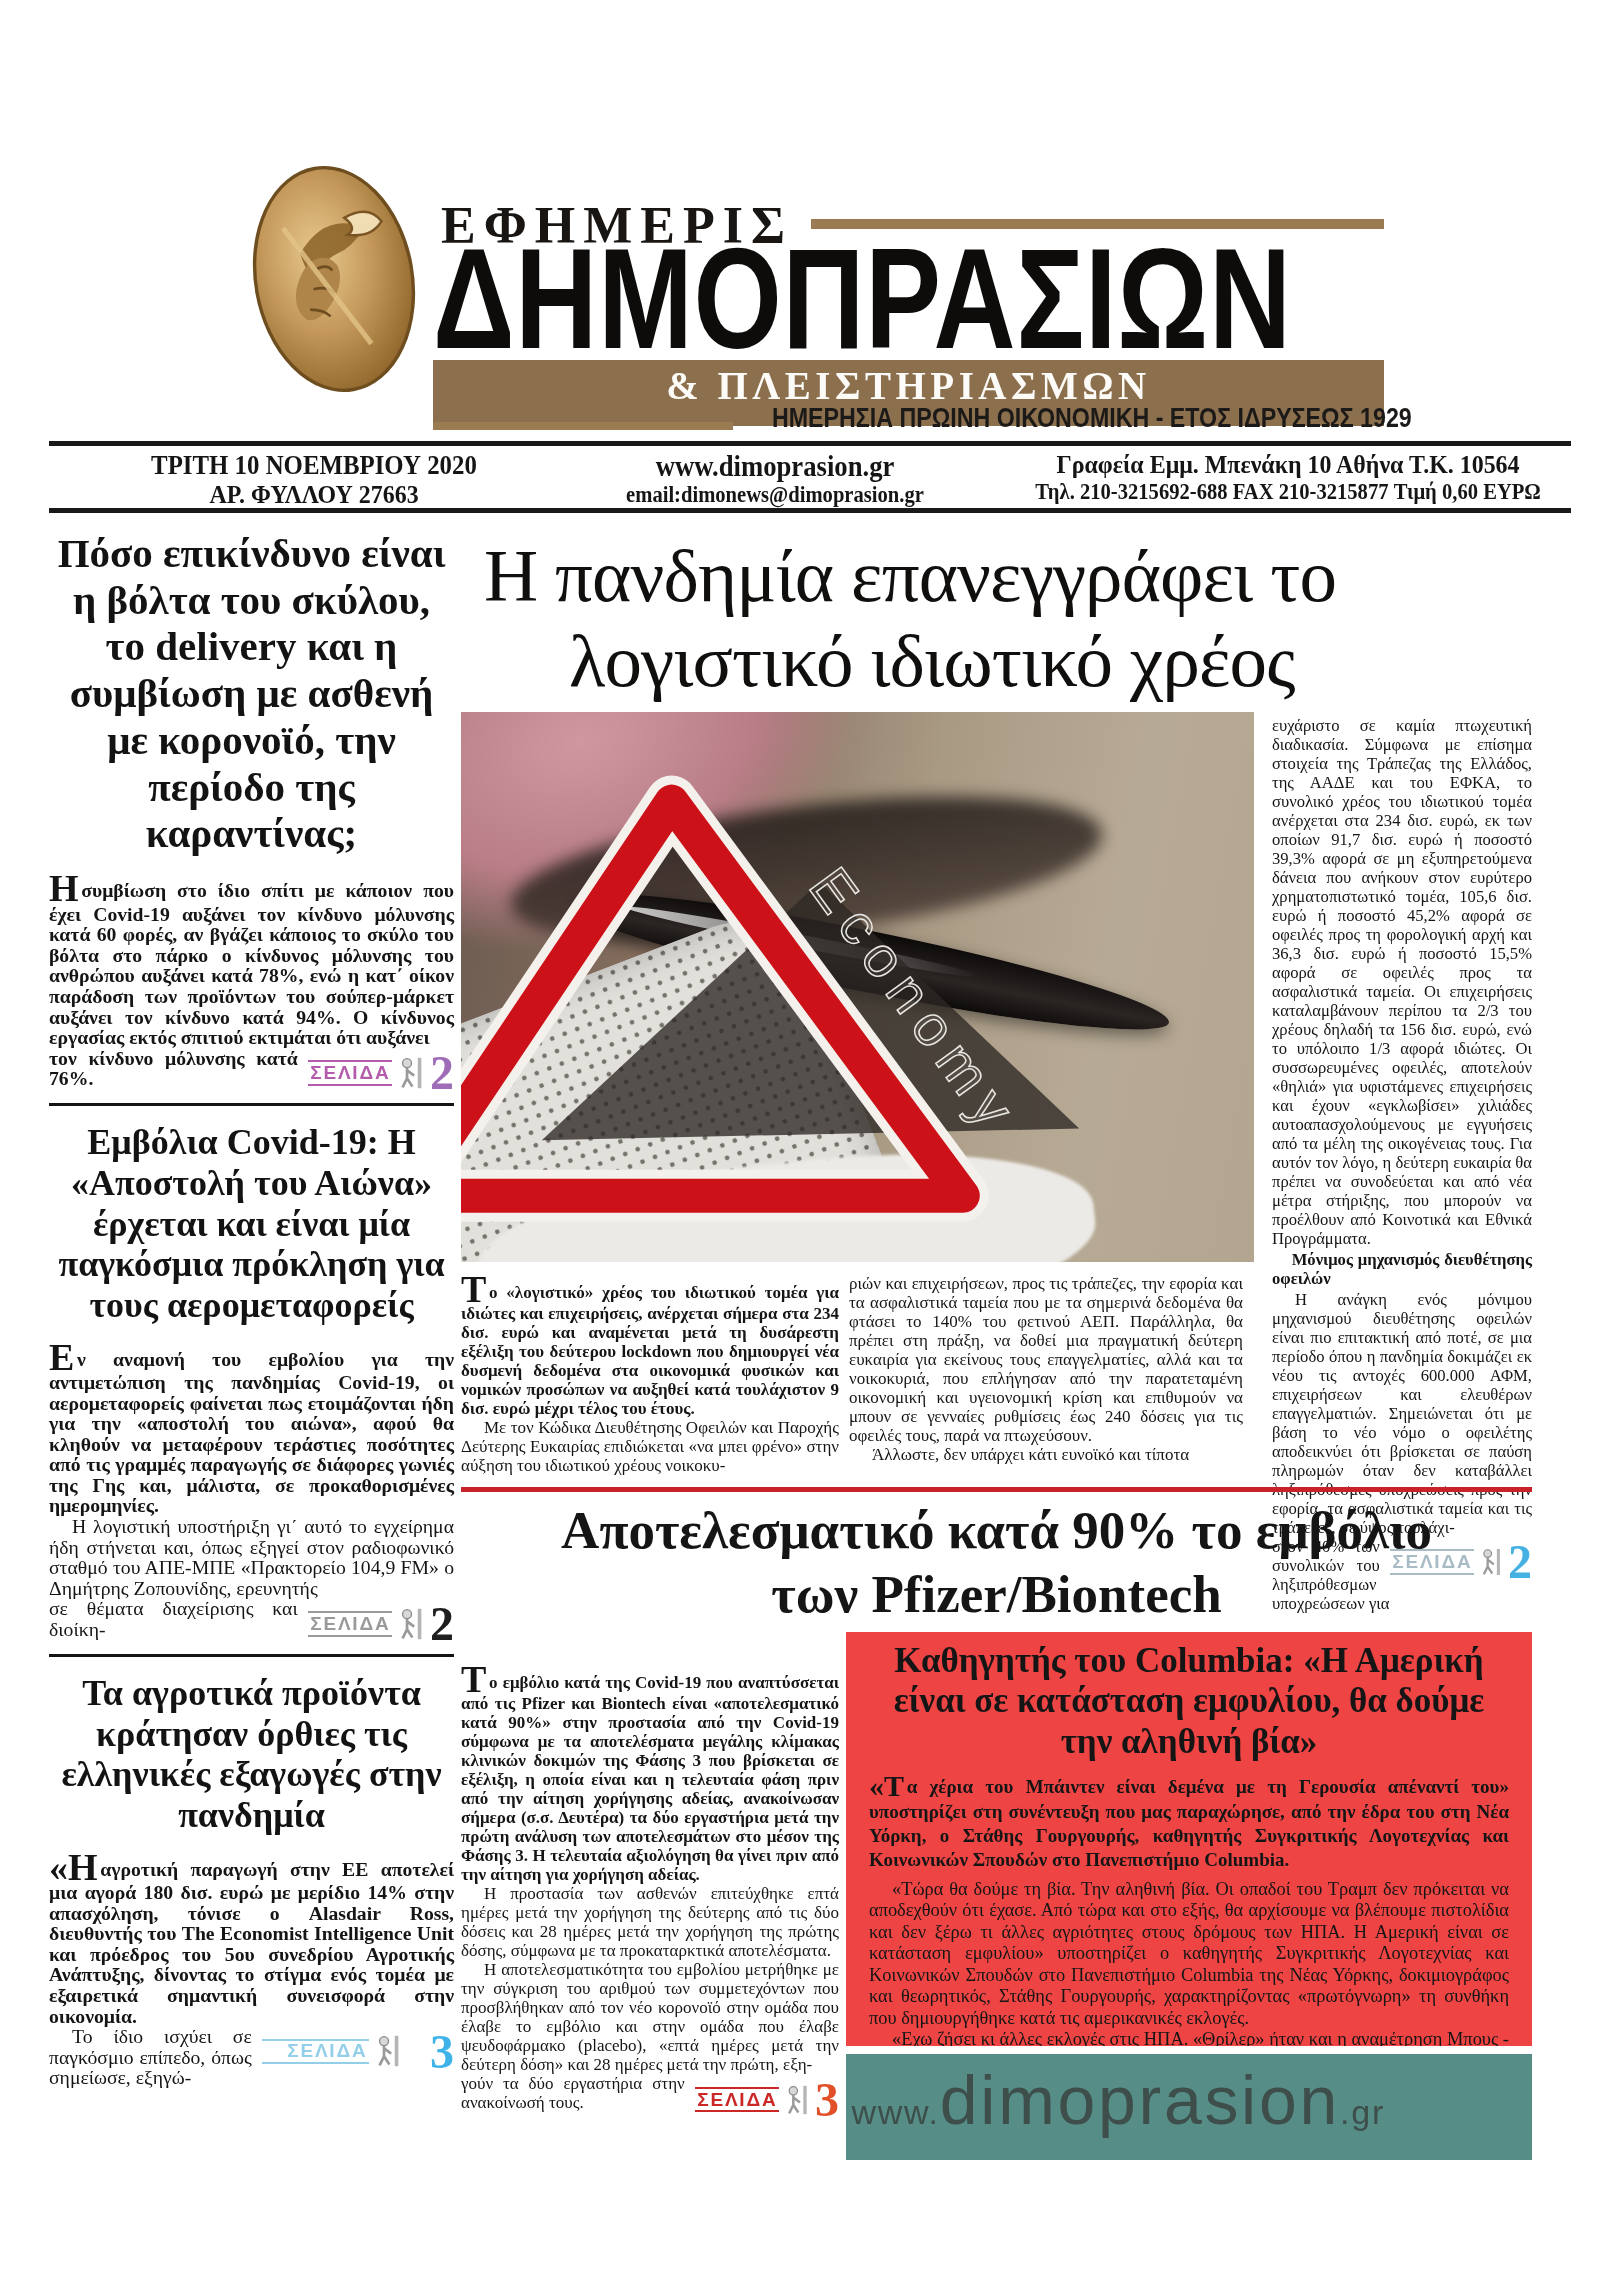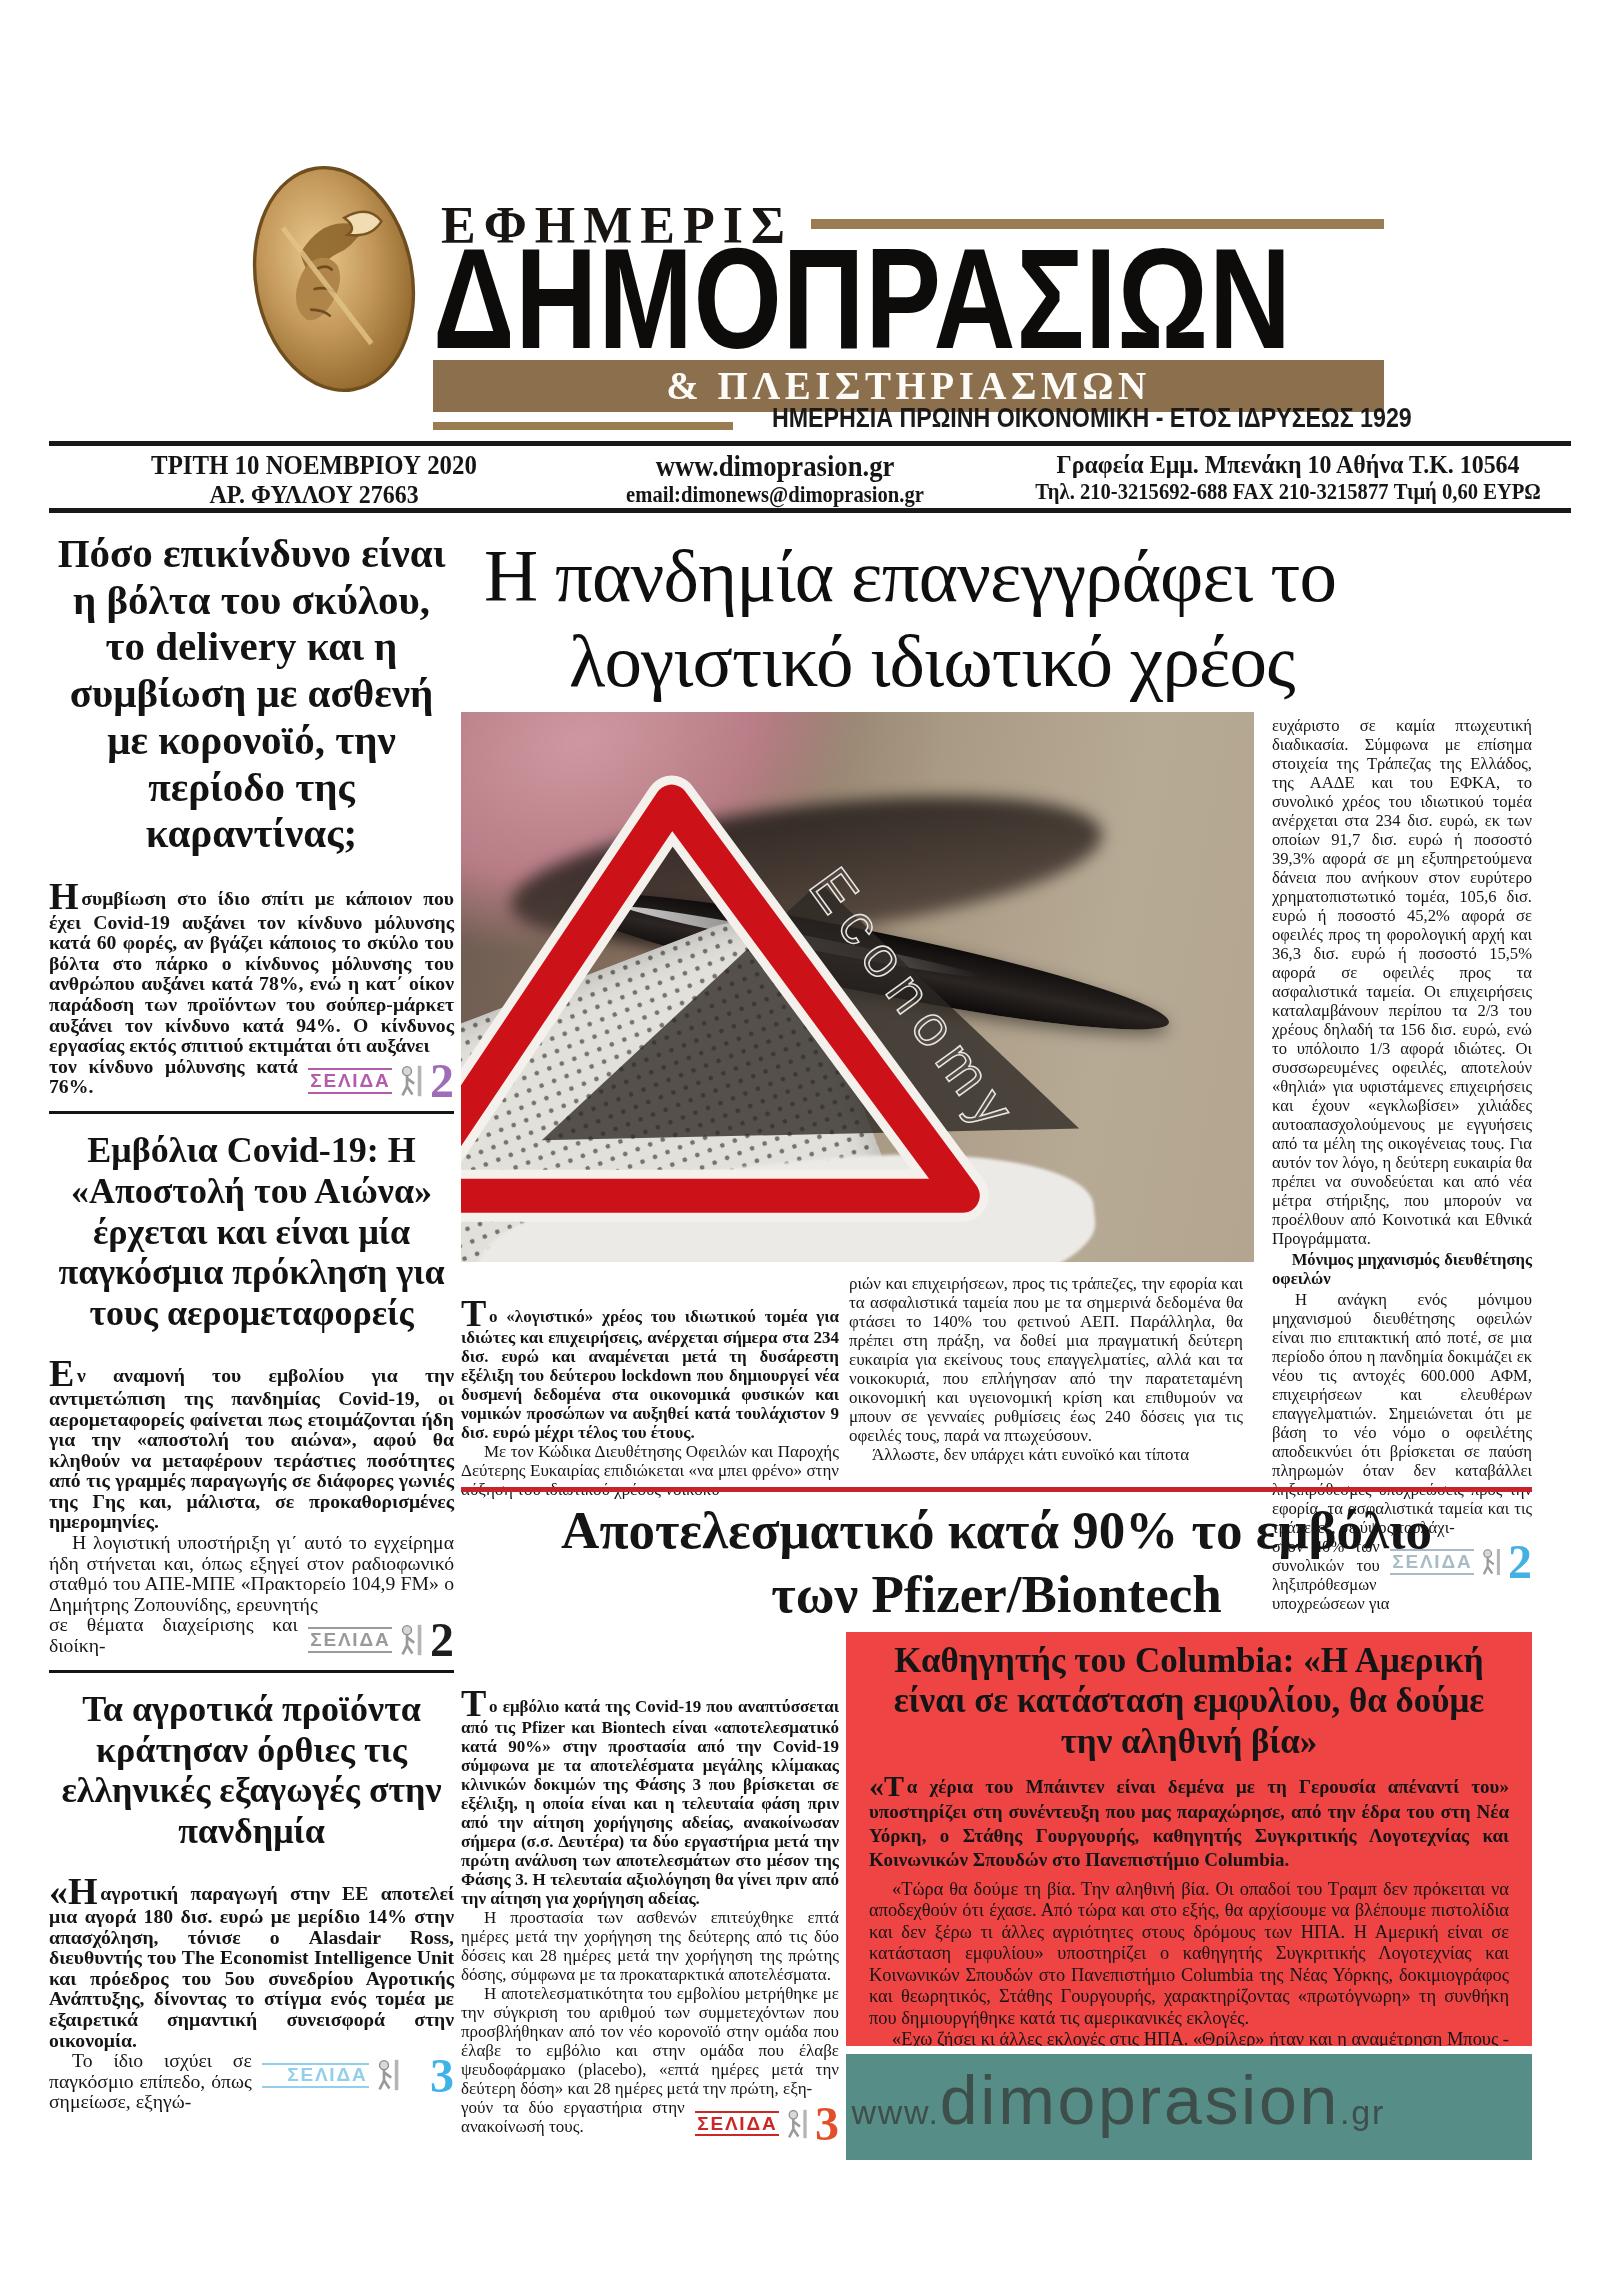--- a/index.html
+++ b/index.html
@@ -12,21 +12,21 @@
   .abs { position:absolute; }
 
   
   #coin { left:249px; top:159px; width:170px; height:240px; }
   #kicker { left:441px; top:196px; font-size:52px; font-weight:bold; letter-spacing:8px; color:#181512; }
   #kicker-line { left:811px; top:219px; width:573px; height:9.9px; }
   #paper-title { left:433px; top:238px; width:958px; height:118px;
     font-family:"Liberation Sans", sans-serif; font-weight:bold; font-size:142px; line-height:0.86;
     letter-spacing:0.9px; color:#0d0c0b; white-space:nowrap; }
   .condense { display:inline-block; transform:scaleX(0.80); transform-origin:0 50%; }
-  #subtitle-bar { left:433px; top:360px; width:951px; height:52px; }
+  #subtitle-bar { left:433px; top:360px; width:951px; height:66px; }
   #subtitle-bar .txt { width:100%; text-align:center; font-size:39px; font-weight:bold;
     color:#fdfbf7; letter-spacing:4.5px; line-height:52px; }
   #tagline-line { left:433px; top:422px; width:300px; height:8px; }
   #tagline { left:772px; top:403px; font-family:"Liberation Sans", sans-serif; font-weight:bold;
     font-size:27px; color:#1c1a18; white-space:nowrap; }
   #tagline .condense { transform:scaleX(0.86); }
 
   .black-rule { left:49px; width:1522px; background:#191919; }
   #rule-top { top:441px; height:5.4px; }
   #rule-bottom { top:508px; height:4.5px; }
@@ -40,21 +40,21 @@
   #dl-right .l2 { font-size:22.4px; }
   .dl-block > div { transform:scaleX(0.92); }
 
   
   #left-col { left:49px; top:530px; width:405px; }
   .lc-h { text-align:center; font-weight:bold; color:#131313; }
   #lc-h1 { font-size:41px; line-height:1.14; }
   #lc-h2, #lc-h3 { font-size:36px; line-height:1.13; }
   .lc-body { font-size:19.7px; line-height:1.06; text-align:justify; margin-top:16px; }
   .lc-body p { line-height:20.6px; }
-  .bold-p { font-weight:bold;margin-top:24px; }
+  .bold-p { font-weight:bold; }
   .indent { text-indent:23px; }
   .dropcap { font-size:38px; font-weight:bold; line-height:0.8; vertical-align:-4.5px; padding-right:2.7px; }
   .lc-rule { border:none; border-top:3.6px solid #141414; margin:14.3px 0 16px 0; }
 
   
   .selida { float:right; display:inline-flex; align-items:center; gap:5.4px; margin:3.6px 0 1.8px 10.7px;
     font-family:"Liberation Sans", sans-serif; }
   .selida .label { font-weight:bold; font-size:19px; letter-spacing:1.8px;
     border-top:2.7px solid; border-bottom:2.7px solid; padding:0.9px 1.8px; line-height:1.05; }
   .selida .num { font-family:"Liberation Serif", serif; font-weight:bold; font-size:48px; line-height:0.9; }

